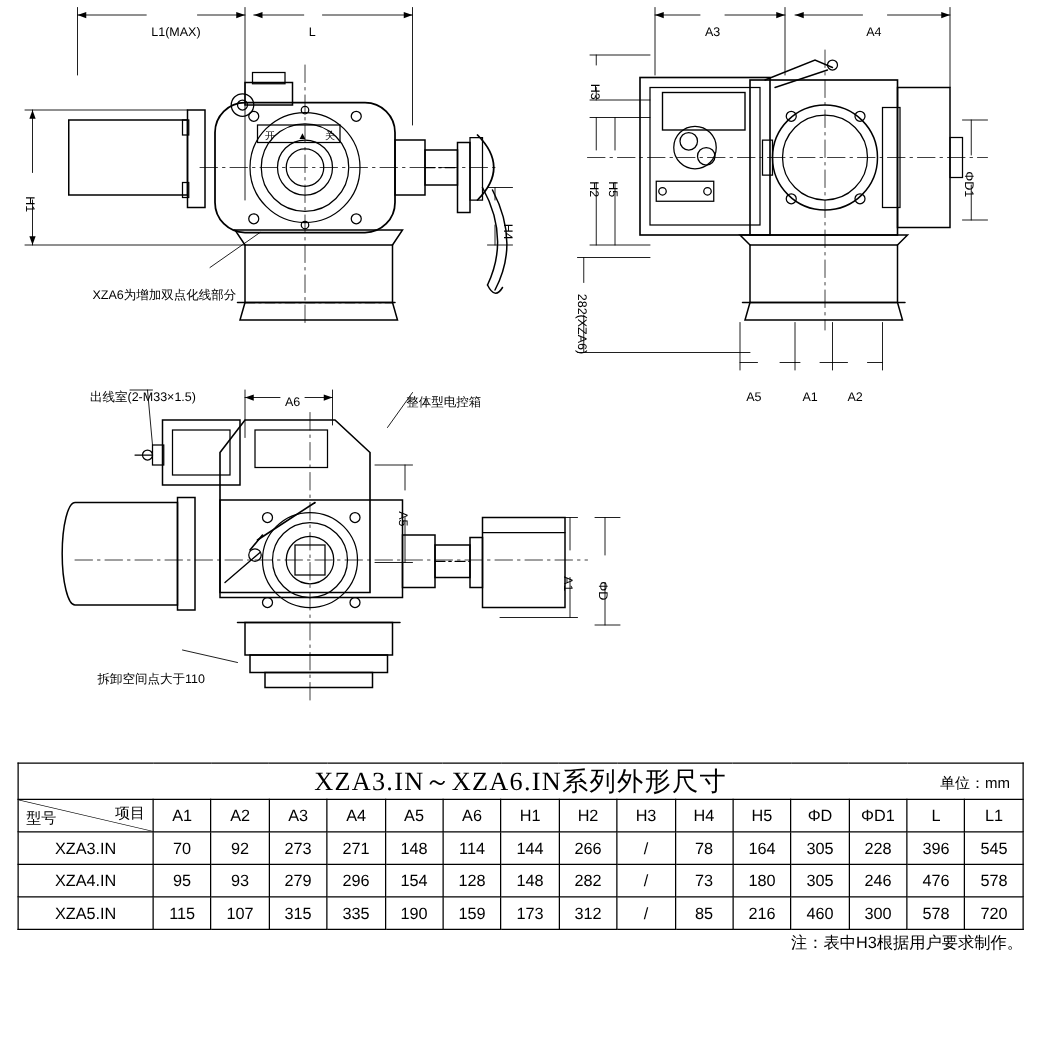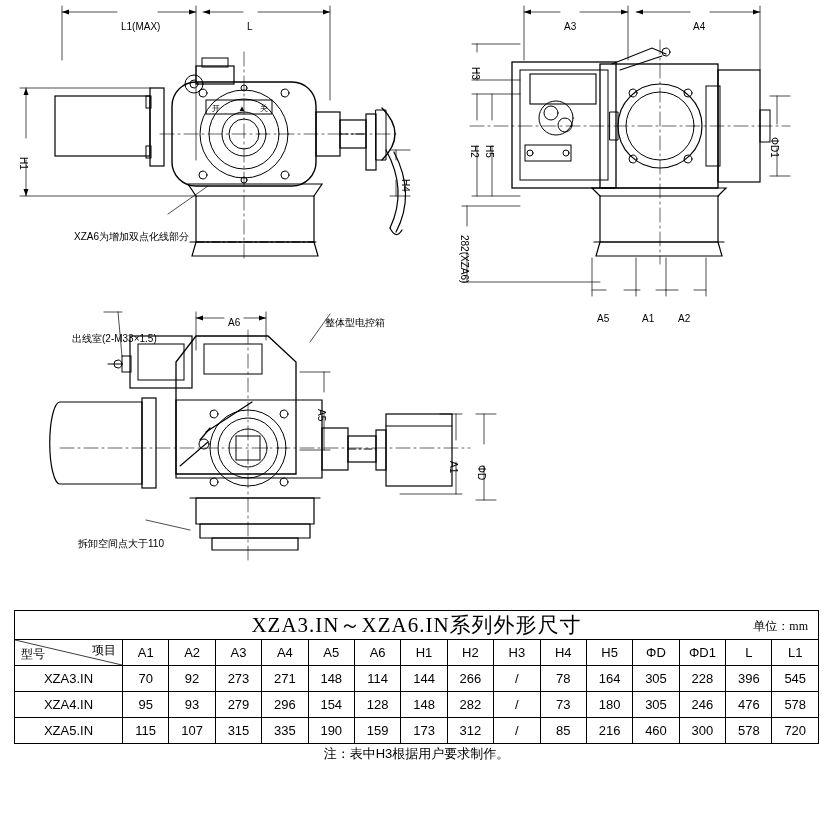--- a/index.html
+++ b/index.html
@@ -8,28 +8,28 @@
   .dwg{position:absolute;left:0;top:0;width:832px;height:833px;}
   .lbl{position:absolute;font-size:10px;line-height:11px;white-space:nowrap;margin-top:17px;}
   .lbl.v{writing-mode:vertical-rl;text-orientation:mixed;}
 
   
   #tablewrap{position:absolute;left:14px;top:610px;width:804px;}
   table.spec{border-collapse:collapse;width:804px;table-layout:fixed;}
   table.spec td,table.spec th{border:1px solid #000;text-align:center;font-size:13px;padding:0;height:25px;font-family:"Liberation Sans",sans-serif;}
   .title-cell{height:44px;position:relative;border:1px solid #000;}
   .title-main{font-size:21px;letter-spacing:1px;font-family:"Liberation Serif",serif;}
-  .title-unit{position:absolute;right:10px;bottom:4px;font-size:12px;font-family:Liberation Serif, serif;}
+  .title-unit{position:absolute;right:10px;bottom:4px;font-size:12px;font-family:Liberation Sans, sans-serif;}
   .corner{position:relative;width:108px;height:46px;padding:0;}
   .corner .diag{position:absolute;left:0;top:0;width:100%;height:100%;}
   .corner .c-item{position:absolute;right:6px;top:2px;font-size:12px;}
   .corner .c-model{position:absolute;left:6px;bottom:2px;font-size:12px;}
   td.modelcell{text-align:left;padding-left:6px;font-size:13px;}
   .note{font-size:12px;padding:3px 0 0 6px;}
-  #noterow td{border:none;text-align:center;height:20px;}
+  #noterow td{border:none;text-align:right;height:20px;}
 </style>
 </head>
 <body>
 
 <div id="root">
 
   <svg class="dwg" viewBox="0 0 832 833">
     <g fill="none" stroke="#000" stroke-width="1" stroke-linecap="round">
 
       <g stroke-width="0.7">
@@ -280,21 +280,21 @@
     <span class="lbl v" style="left:469px;top:128px;">H2</span>
     <span class="lbl v" style="left:484px;top:128px;">H5</span>
     <span class="lbl v" style="left:769px;top:120px;">ΦD1</span>
     <span class="lbl v" style="left:18px;top:140px;">H1</span>
     <span class="lbl v" style="left:400px;top:162px;">H4</span>
     <span class="lbl" style="left:74px;top:214px;">XZA6为增加双点化线部分</span>
     <span class="lbl v" style="left:459px;top:218px;">282(XZA6)</span>
     <span class="lbl" style="left:597px;top:296px;">A5</span>
     <span class="lbl" style="left:642px;top:296px;">A1</span>
     <span class="lbl" style="left:678px;top:296px;">A2</span>
-    <span class="lbl" style="left:72px;top:316px;">出线室(2-M33×1.5)</span>
+    <span class="lbl" style="left:72px;top:296px;">出线室(2-M33×1.5)</span>
     <span class="lbl" style="left:228px;top:300px;">A6</span>
     <span class="lbl" style="left:325px;top:300px;font-family:Liberation Serif, serif;">整体型电控箱</span>
     <span class="lbl v" style="left:316px;top:392px;">A5</span>
     <span class="lbl v" style="left:448px;top:444px;">A1</span>
     <span class="lbl v" style="left:476px;top:448px;">ΦD</span>
     <span class="lbl" style="left:78px;top:521px;">拆卸空间点大于110</span>
   </div>
 
   <div id="tablewrap">
     <table class="spec">

